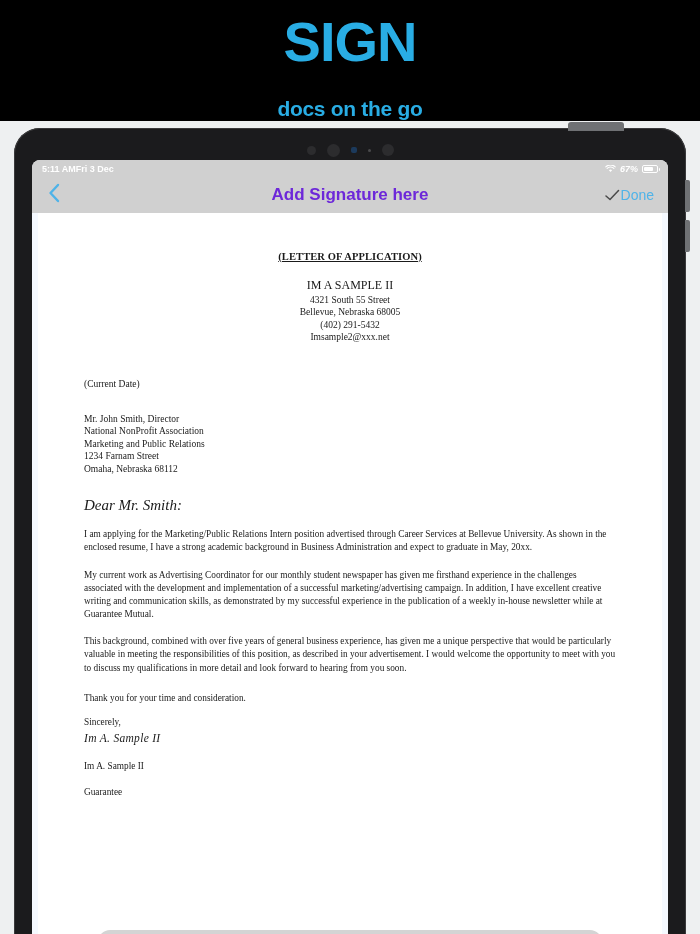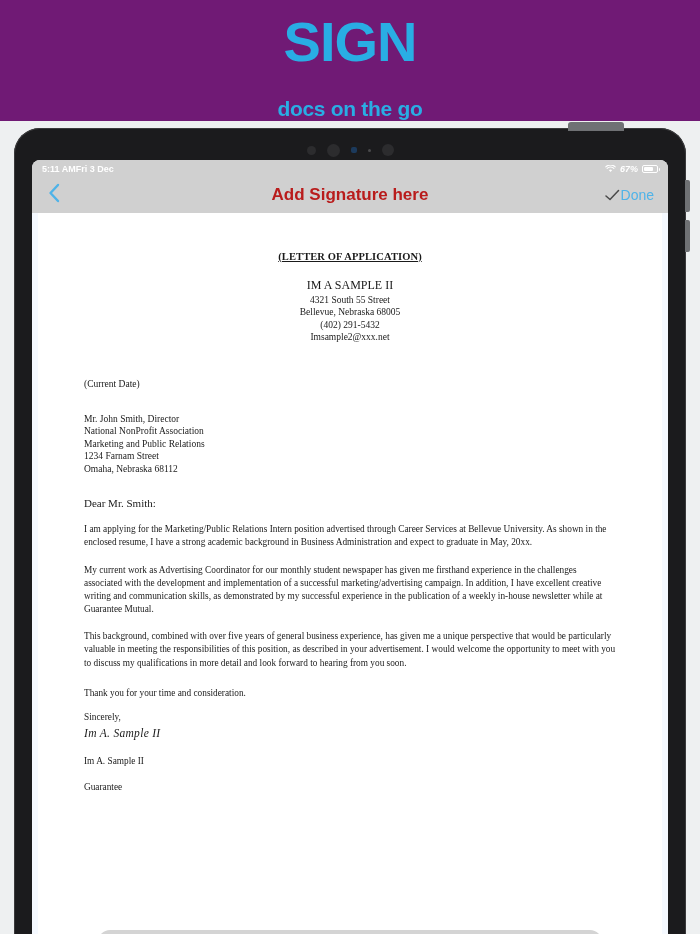--- a/index.html
+++ b/index.html
@@ -5,21 +5,21 @@
   * { margin:0; padding:0; box-sizing:border-box; }
   html,body { width:700px; height:934px; }
   body {
     font-family: "Liberation Sans", sans-serif;
     background:#eef0f1;
     overflow:hidden;
     position:relative;
   }
 
   
-  .promo { width:700px; padding-top:14px; text-align:center; background:#701a75; }
+  .promo { width:700px; padding-top:14px; text-align:center; background:#000000; }
   .promo-title {
     font-size:56px; font-weight:bold; color:#29ade4;
     letter-spacing:-1px; line-height:1.0;
   }
   .promo-sub {
     font-size:21px; font-weight:bold; color:#29ade4;
     margin-top:27px; letter-spacing:-0.3px;
   }
 
   
@@ -77,21 +77,21 @@
   }
   .batt-fill { position:absolute; left:1px; top:1px; bottom:1px; width:67%; background:#fff; border-radius:1px; }
 
   .navbar {
     height:36px; background:#d0d0d0;
     display:flex; align-items:center; padding:0 14px; position:relative;
   }
   .back-chevron { width:17px; height:22px; cursor:pointer; }
   .nav-title {
     position:absolute; left:0; right:0; text-align:center;
-    font-size:17px; font-weight:bold; color:#b91c1c; pointer-events:none;
+    font-size:17px; font-weight:bold; color:#6d28d9; pointer-events:none;
   }
   .done-wrap {
     margin-left:auto; display:flex; align-items:center; gap:1px;
     cursor:pointer; z-index:2;
   }
   .check-ic { width:15px; height:12px; display:block; }
   .done-label { font-size:14px; color:#4fb3e8; font-weight:normal; }
 
   
   .doc-scroll {
@@ -107,21 +107,21 @@
   }
   .doc-title {
     text-align:center; font-weight:bold; font-size:10.5px;
     text-decoration:underline; letter-spacing:0.1px;
   }
   .sender { text-align:center; margin-top:16px; font-size:9.5px; line-height:1.32; }
   .sender .nm { font-weight:normal; font-size:12px; }
 
   .cur-date { margin-top:35px; font-size:9.5px; }
   .recipient { margin-top:24px; font-size:9.5px; line-height:1.31; }
-  .salutation { margin-top:22px; font-size:11px; }
+  .salutation { margin-top:22px; font-size:15px;font-style:italic; }
 
   .body-p {
     margin-top:14px; font-size:9.3px; line-height:1.42;
     text-align:left;
   }
   .thanks { margin-top:18px; font-size:9.3px; }
   .sincerely { margin-top:14px; font-size:9.3px; }
   .sig-script {
     margin-top:5px; font-size:11.5px; font-style:italic;
     font-family:"Liberation Serif", serif; letter-spacing:0.3px;

